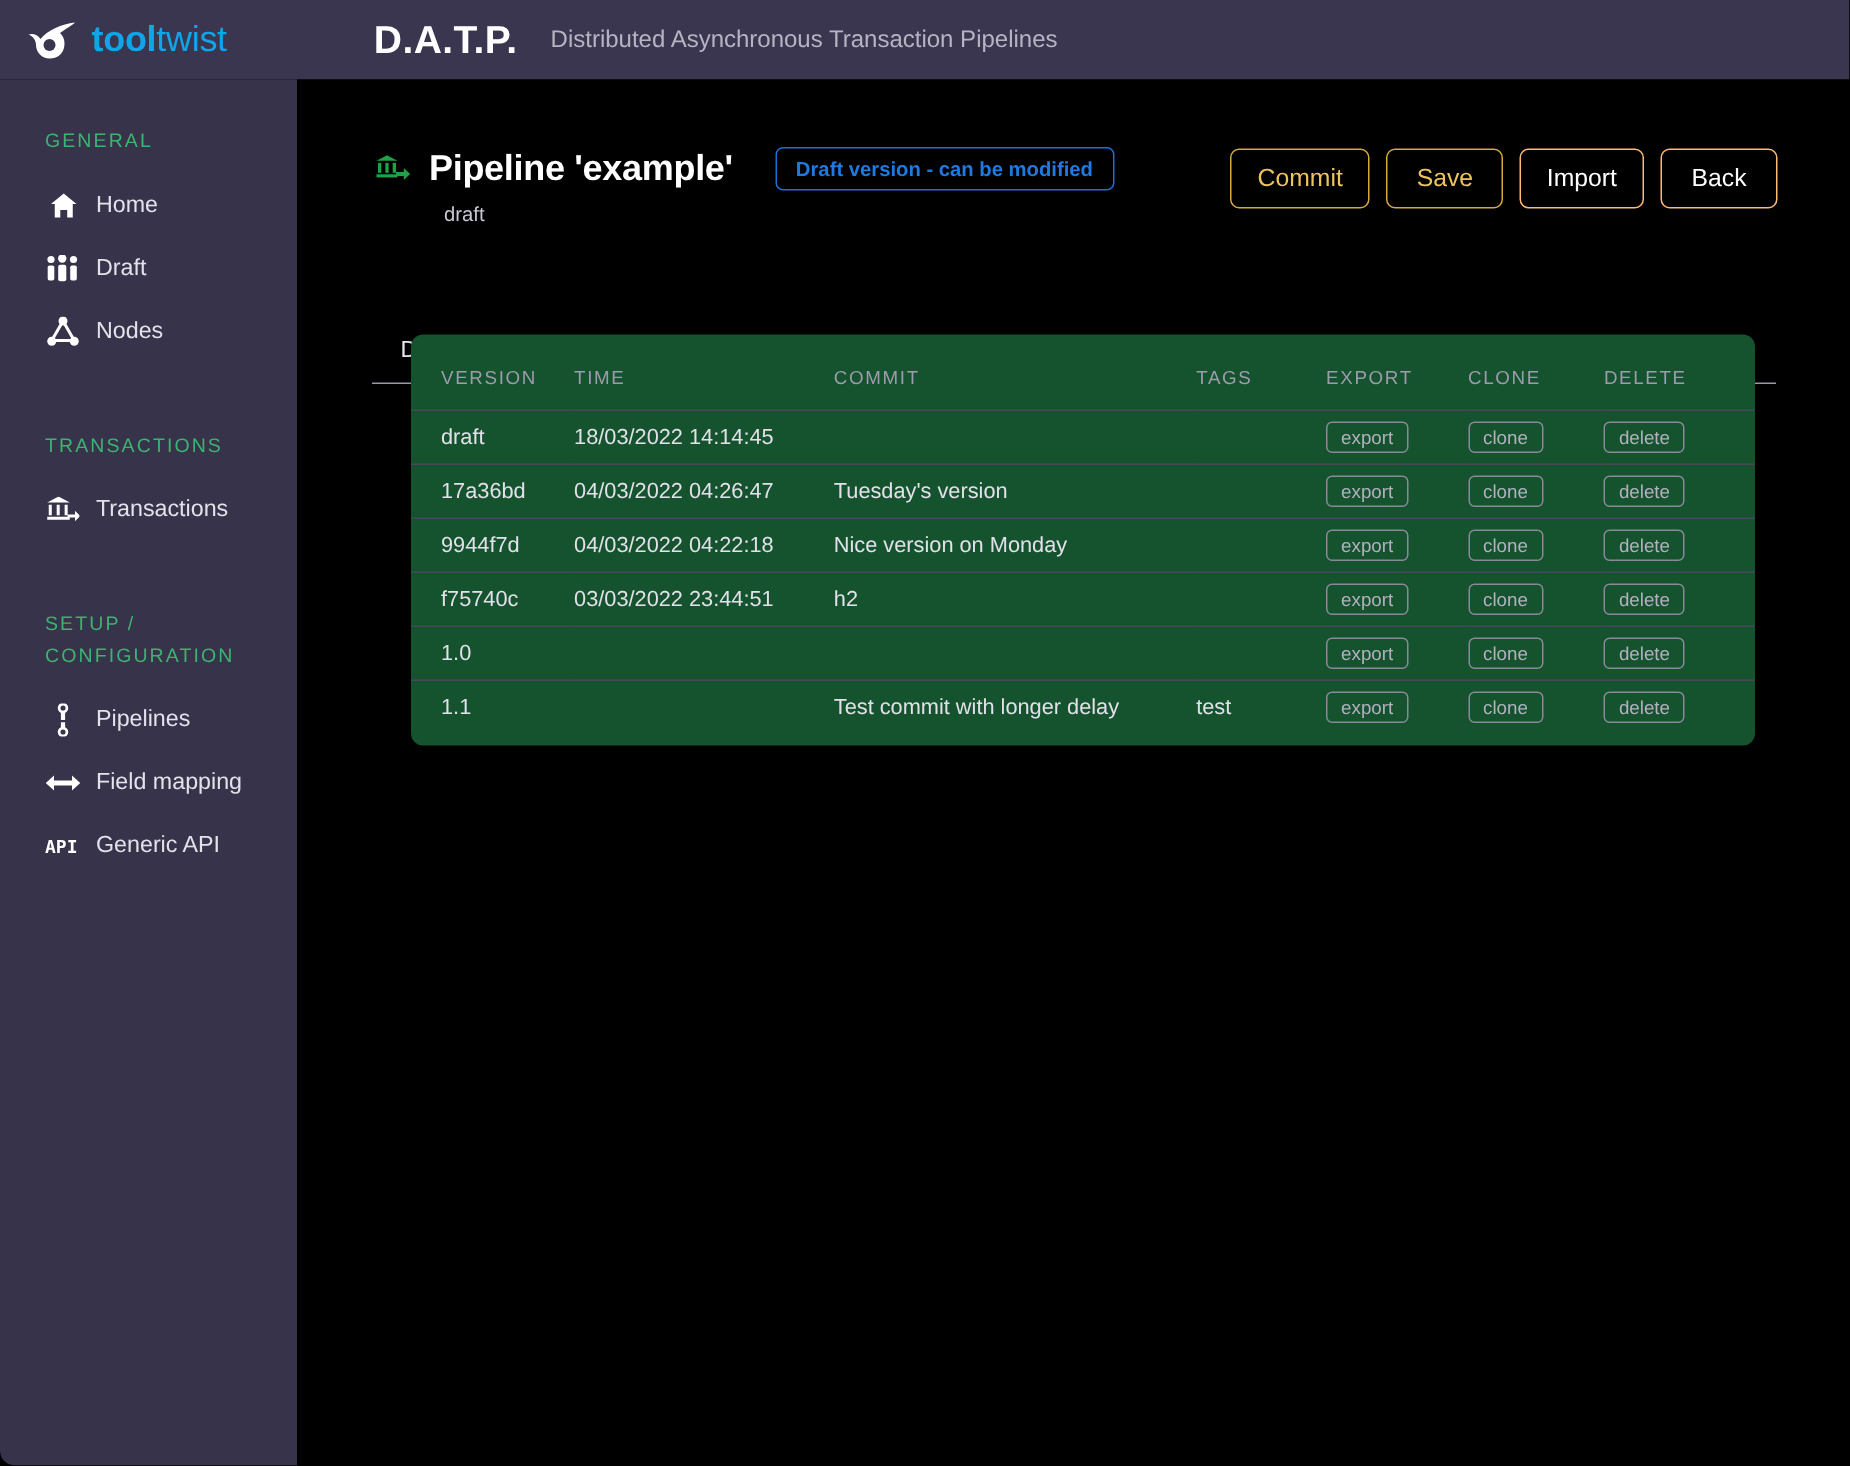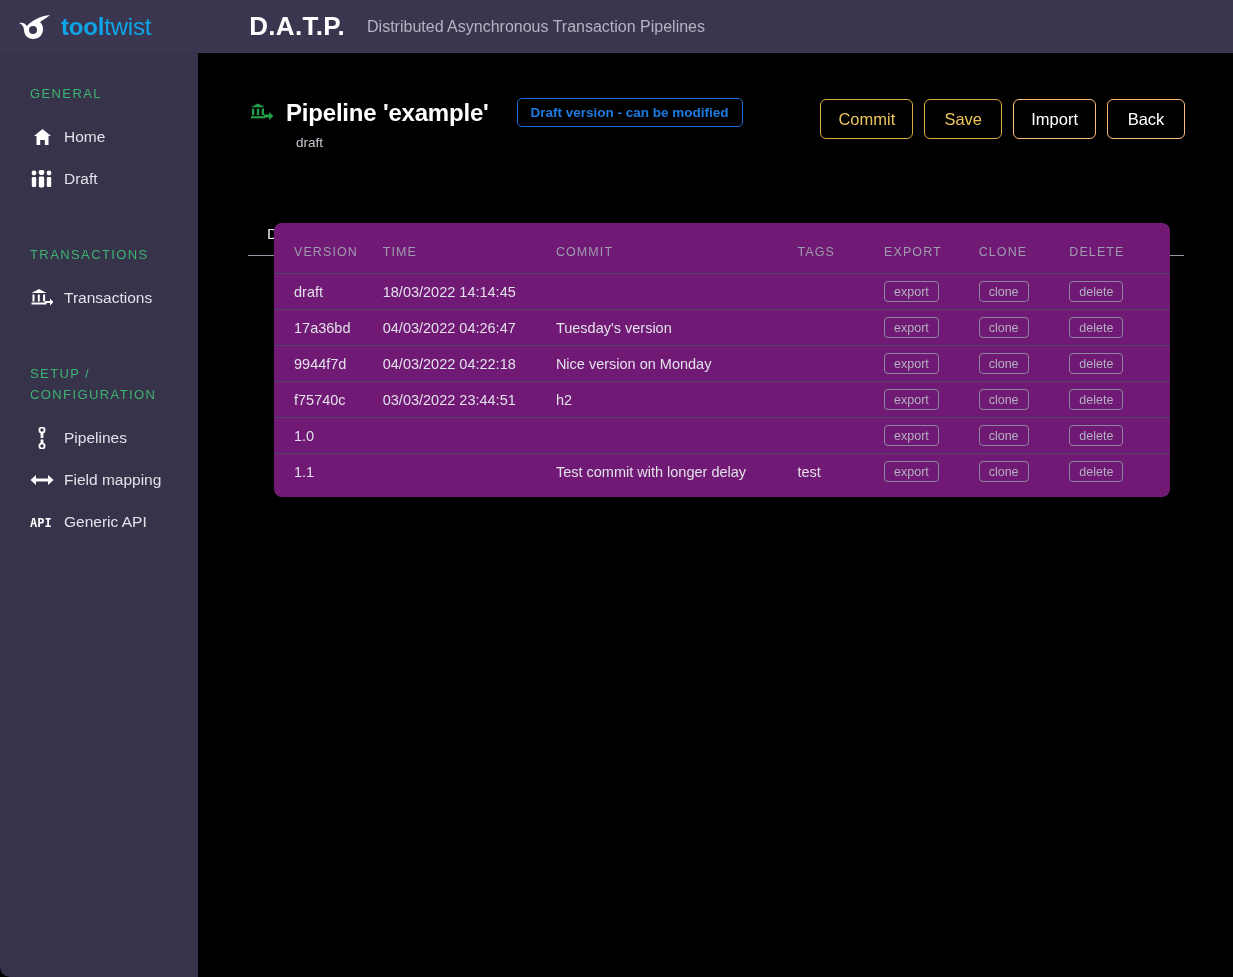--- a/index.html
+++ b/index.html
@@ -100,21 +100,21 @@
   }
   .tab.active { color: #5b6ee0; }
   .tab.active::after {
     content: ""; position: absolute; left: 0; right: 0; bottom: -1px;
     height: 2px; background: #5b6ee0;
   }
 
   
   .table-card {
     position: absolute; left: 274px; top: 223px; width: 896px;
-    background: #701a75; border-radius: 8px; overflow: hidden;
+    background: #14532d; border-radius: 8px; overflow: hidden;
     padding-bottom: 8px;
   }
   table { width: 100%; border-collapse: collapse; }
   thead th {
     text-align: left; font-size: 12.5px; letter-spacing: 1.1px;
     color: #9e9bae; font-weight: 400; padding: 22px 0 14px 0;
   }
   tbody td {
     font-size: 14.5px; color: #e2e0ea; padding: 7px 0;
     border-top: 1px solid #4a4660; height: 30px;
@@ -174,20 +174,31 @@
             <rect x="0.8" y="7" width="4.4" height="10" rx="1.2" fill="#ffffff"></rect>
           <circle cx="10.5" cy="2.3" r="2.8" fill="#ffffff"></circle>
             <rect x="7.8" y="6.5" width="5.4" height="11" rx="1.4" fill="#ffffff"></rect>
           <circle cx="18" cy="3" r="2.4" fill="#ffffff"></circle>
             <rect x="15.8" y="7" width="4.4" height="10" rx="1.2" fill="#ffffff"></rect>
         </svg>
       </span>
       <span>Draft</span>
     </div>
 
+    <div class="nav-item">
+      <span class="ico">
+        <svg width="22" height="20" viewBox="0 0 22 20">
+          <path d="M11 3 L3.5 16 M11 3 L18.5 16 M3.5 16 H18.5" stroke="#ffffff" stroke-width="2" fill="none"></path>
+          <circle cx="11" cy="3" r="3" fill="#ffffff"></circle>
+            <circle cx="3.5" cy="16.5" r="3" fill="#ffffff"></circle>
+            <circle cx="18.5" cy="16.5" r="3" fill="#ffffff"></circle>
+        </svg>
+      </span>
+      <span>Nodes</span>
+    </div>
 
     <div class="gap-a"></div>
 
     <div class="nav-section">TRANSACTIONS</div>
 
     <div class="nav-item pad-top-1">
       <span class="ico">
         <svg width="22" height="18" viewBox="0 0 22 18">
           <path d="M8 0 L15.5 4 H0.5 Z" fill="#ffffff"></path>
           <rect x="1.5" y="5.5" width="2" height="7" fill="#ffffff"></rect>

